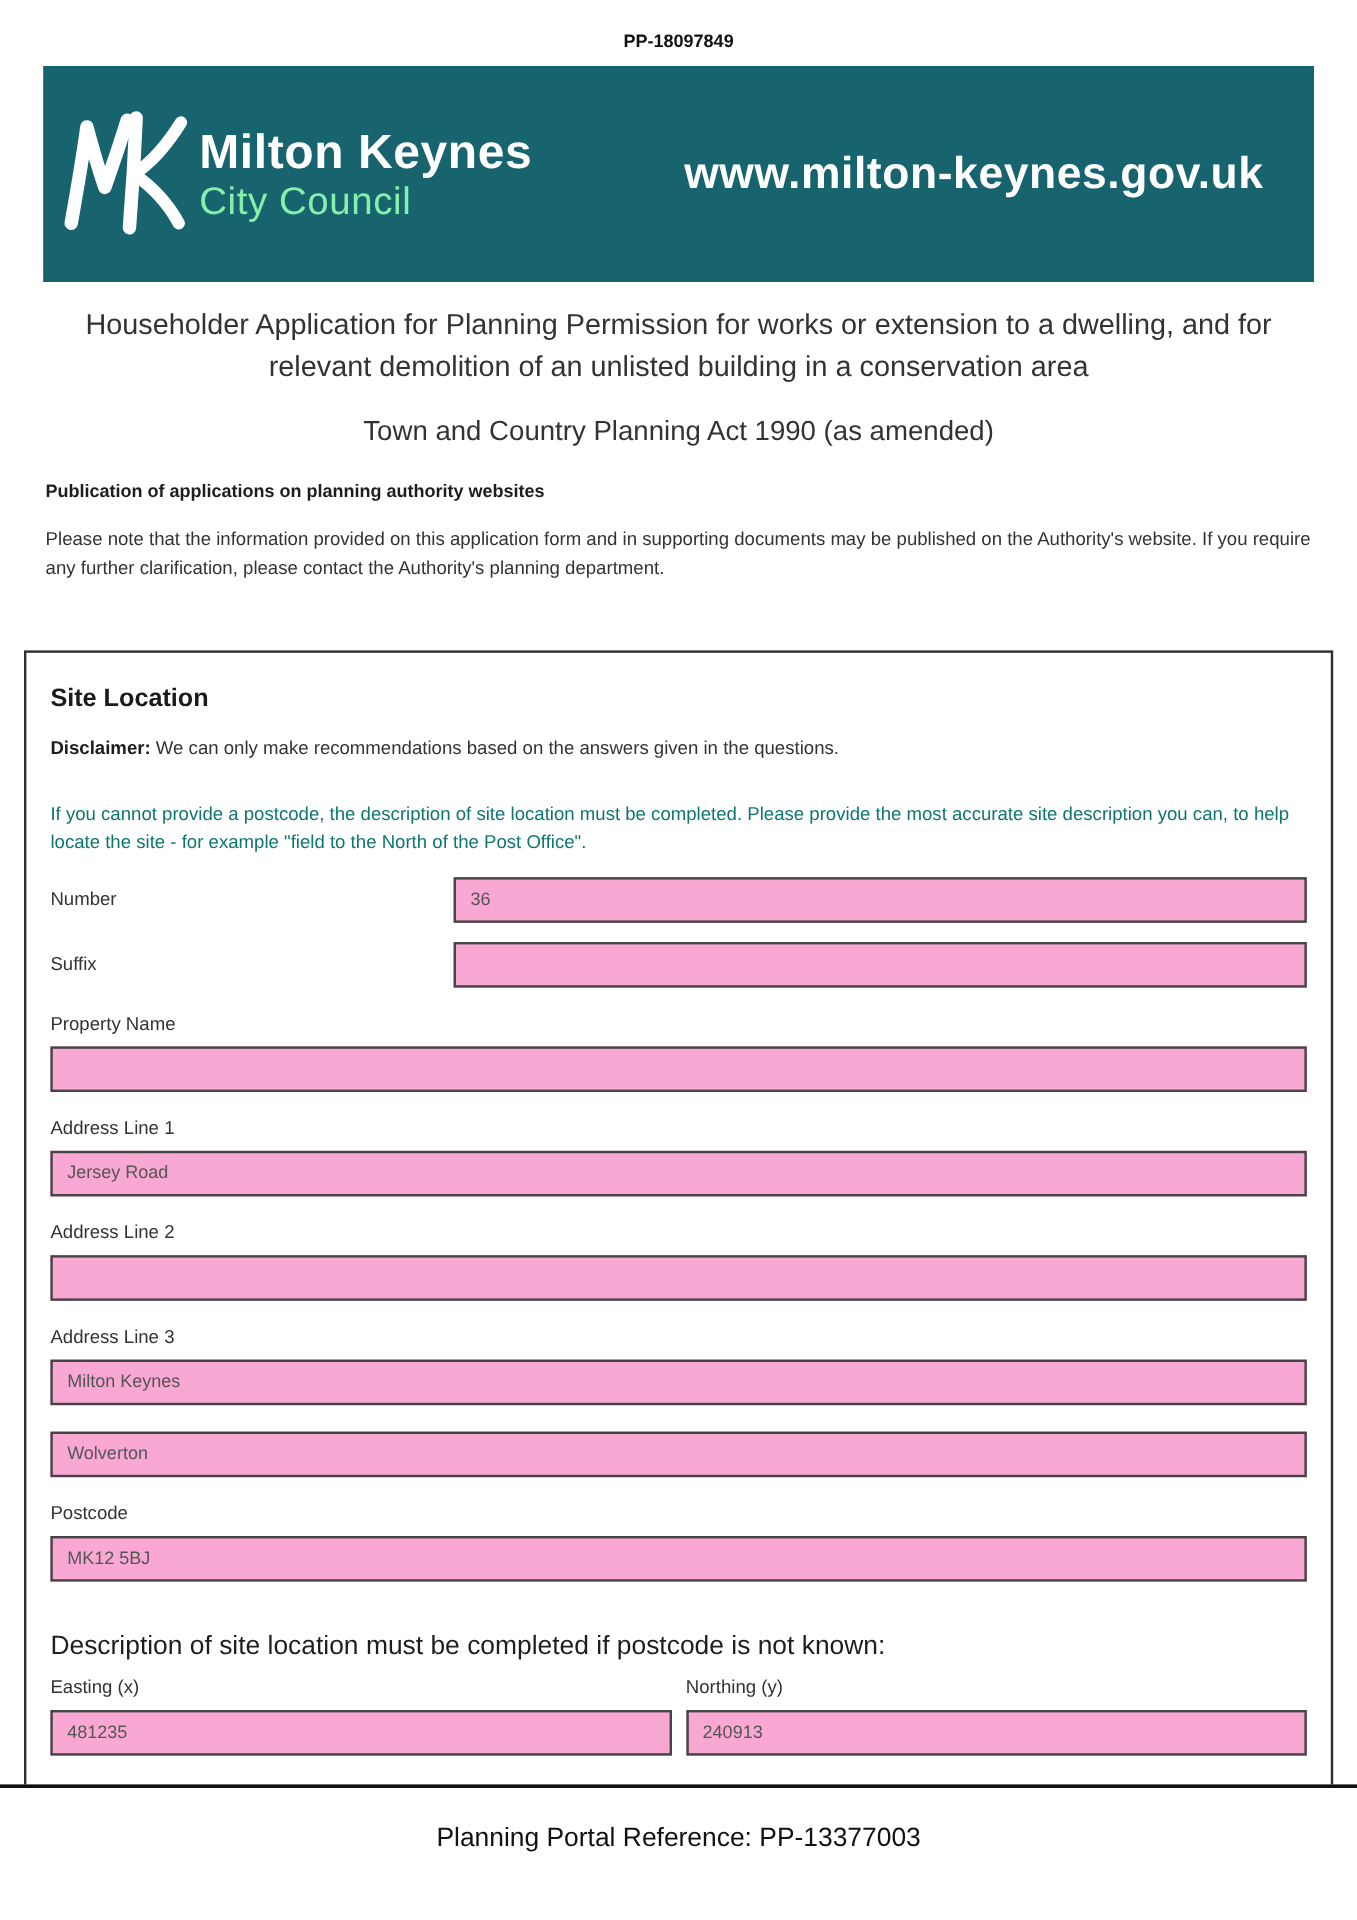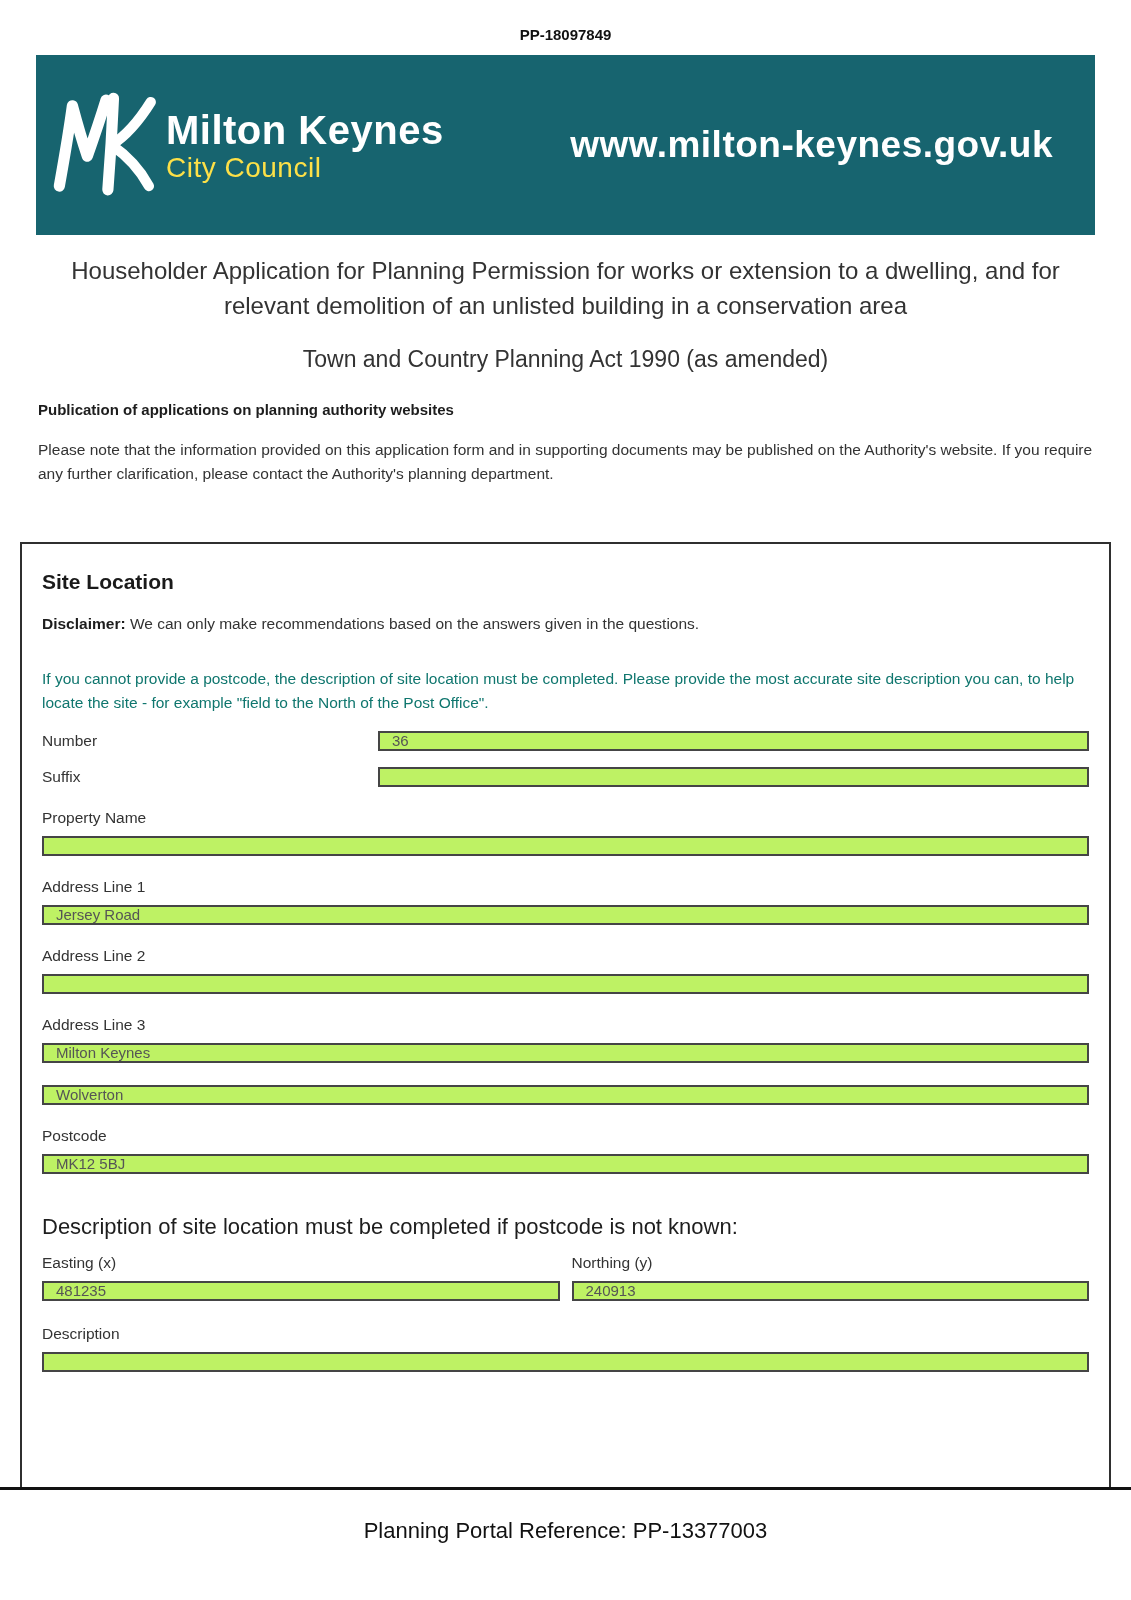--- a/index.html
+++ b/index.html
@@ -30,21 +30,21 @@
     display: flex;
     align-items: center;
     justify-content: space-between;
     padding: 0 42px 0 14px;
   }
   .brand { display: flex; align-items: center; }
   .monogram { display: inline-block; width: 112px; height: 128px; }
   .monogram svg { width: 100%; height: 100%; }
   .brand-text { margin-left: 4px; }
   .brand-text .line1 { color: #fff; font-size: 40px; font-weight: bold; line-height: 1.15; letter-spacing: 0.5px; }
-  .brand-text .line2 { color: #fde047; font-size: 28px; font-weight: normal; line-height: 1.1; letter-spacing: 0.5px; }
+  .brand-text .line2 { color: #86efac; font-size: 32px; font-weight: normal; line-height: 1.1; letter-spacing: 0.5px; }
   .website { color: #fff; font-size: 37px; font-weight: bold; letter-spacing: 0.5px; }
 
   .main-title {
     width: 1020px;
     margin: 19px auto 0 auto;
     text-align: center;
     font-size: 24px;
     font-weight: normal;
     color: #333;
     line-height: 1.45;
@@ -74,23 +74,23 @@
     margin: 56px 20px 0 20px;
     border: 2px solid #2f2f2f;
     padding: 26px 20px 160px 20px;
   }
   .section-title { font-size: 21px; font-weight: bold; color: #1a1a1a; }
   .disclaimer { margin-top: 18px; font-size: 15.5px; color: #333; line-height: 1.5; }
   .disclaimer strong { color: #1d1d1d; }
   .note { margin-top: 32px; font-size: 15.5px; color: #0f766e; line-height: 1.55; }
 
   .field-input {
-    height: 20px;
+    height: 38px;
     border: 2px solid #454545;
-    background: #bef264;
+    background: #f9a8d4;
     font-family: inherit;
     font-size: 15px;
     color: #555;
     padding: 0 12px;
     border-radius: 0;
     outline: none;
   }
 
   .inline-field { display: flex; align-items: center; margin-top: 16px; }
   .inline-field .flabel { width: 336px; flex: 0 0 336px; font-size: 15.5px; color: #333; }

